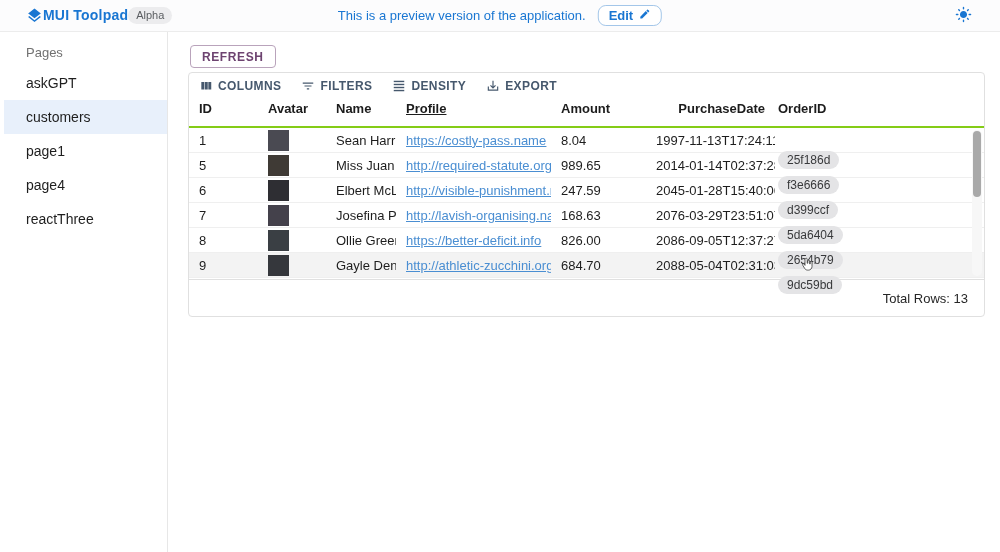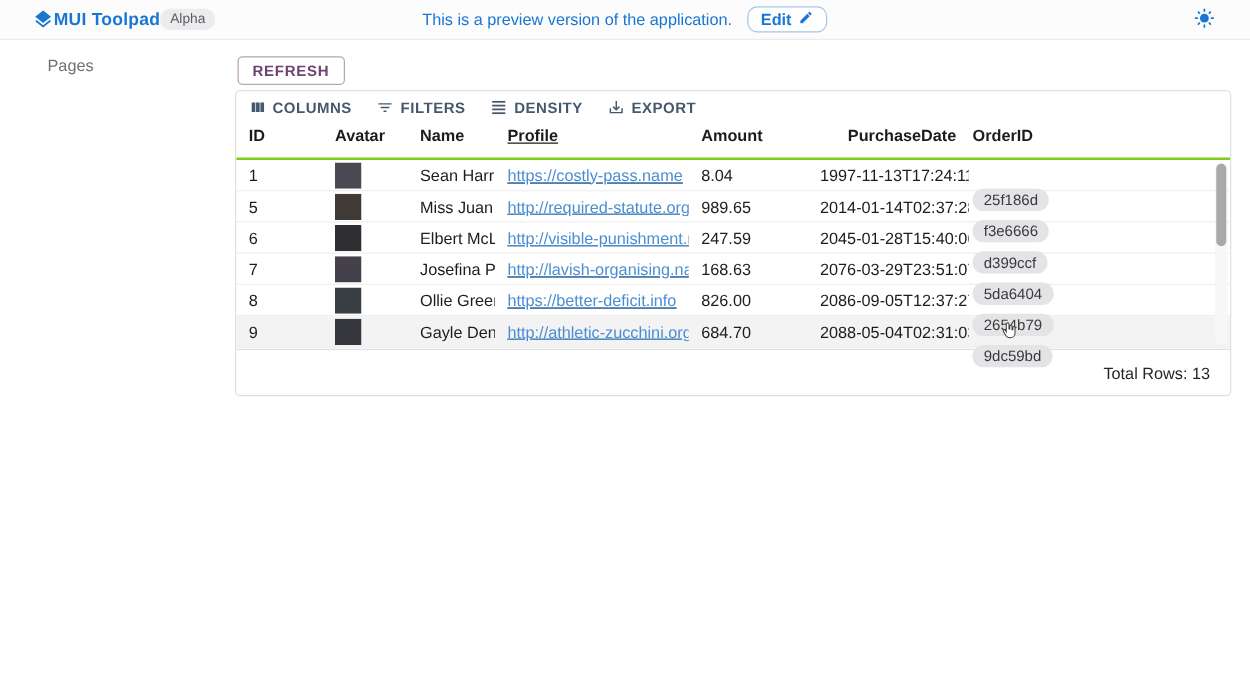--- a/index.html
+++ b/index.html
@@ -17,21 +17,21 @@
   .appbar-center { position:absolute; left:50%; transform:translateX(-50%);
     display:flex; align-items:center; gap:12px; }
   .preview-text { color:#1976d2; font-size:13px; }
   .edit-btn { display:flex; align-items:center; gap:6px; border:1px solid #a3c6e9;
     border-radius:8px; padding:2px 10px; color:#1976d2; font-size:13px; font-weight:bold;
     background:#fff; cursor:pointer; }
   .appbar-right { margin-left:auto; padding-right:28px; display:flex; align-items:center; }
   .theme-btn { background:none; border:none; cursor:pointer; display:flex; }
 
   
-  .sidebar { position:absolute; top:32px; left:16px; width:164px; bottom:0;
+  .sidebar { position:absolute; top:32px; left:4px; width:164px; bottom:0;
     background:#ffffff; border-right:1px solid #e7e7e7; }
   .sb-section { font-size:13px; color:#717171; padding:13px 0 6px 22px; }
   .sb-item { height:34px; display:flex; align-items:center; padding-left:22px;
     font-size:14px; color:#1e1e1e; cursor:pointer; }
   .sb-item.selected { background:#e8f0fb; }
 
   
   .main { position:absolute; top:32px; left:171px; right:0; bottom:0; background:#fff; }
   .refresh-btn { position:absolute; left:19px; top:13px; height:23px; padding:0 11px;
     background:#fff; border:1px solid #b9a3bb; border-radius:4px; color:#6d4370;
@@ -112,20 +112,37 @@
           <svg viewBox="0 0 24 24" width="17" height="17" fill="#1976d2">
             <path d="M12 7c-2.76 0-5 2.24-5 5s2.24 5 5 5 5-2.24 5-5-2.24-5-5-5zM2 13h2c.55 0 1-.45 1-1s-.45-1-1-1H2c-.55 0-1 .45-1 1s.45 1 1 1zm18 0h2c.55 0 1-.45 1-1s-.45-1-1-1h-2c-.55 0-1 .45-1 1s.45 1 1 1zM11 2v2c0 .55.45 1 1 1s1-.45 1-1V2c0-.55-.45-1-1-1s-1 .45-1 1zm0 18v2c0 .55.45 1 1 1s1-.45 1-1v-2c0-.55-.45-1-1-1s-1 .45-1 1zM5.99 4.58c-.39-.39-1.03-.39-1.41 0-.39.39-.39 1.03 0 1.41l1.06 1.06c.39.39 1.03.39 1.41 0s.39-1.03 0-1.41L5.99 4.58zm12.37 12.37c-.39-.39-1.03-.39-1.41 0-.39.39-.39 1.03 0 1.41l1.06 1.06c.39.39 1.03.39 1.41 0 .39-.39.39-1.03 0-1.41l-1.06-1.06zm1.06-10.96c.39-.39.39-1.03 0-1.41-.39-.39-1.03-.39-1.41 0l-1.06 1.06c-.39.39-.39 1.03 0 1.41s1.03.39 1.41 0l1.06-1.06zM7.05 18.36c.39-.39.39-1.03 0-1.41-.39-.39-1.03-.39-1.41 0l-1.06 1.06c-.39.39-.39 1.03 0 1.41s1.03.39 1.41 0l1.06-1.06z"></path>
           </svg>
         </span>
       </button>
     </div>
   </div>
 
   <div class="sidebar">
     <div class="sb-section">Pages</div>
+    <div id="sb-list">
+        <div class="sb-item">
+    <span class="sb-label">askGPT</span>
+  </div>
+        <div class="sb-item selected">
+    <span class="sb-label">customers</span>
+  </div>
+        <div class="sb-item">
+    <span class="sb-label">page1</span>
+  </div>
+        <div class="sb-item">
+    <span class="sb-label">page4</span>
+  </div>
+        <div class="sb-item">
+    <span class="sb-label">reactThree</span>
+  </div>
+      </div>
   </div>
 
   <div class="main">
     <button class="refresh-btn">REFRESH</button>
 
     <div class="grid">
       <div class="grid-toolbar">
         <button class="tb-btn">
           <span>
             <svg viewBox="0 0 24 24" width="14" height="14" fill="#46586d">

